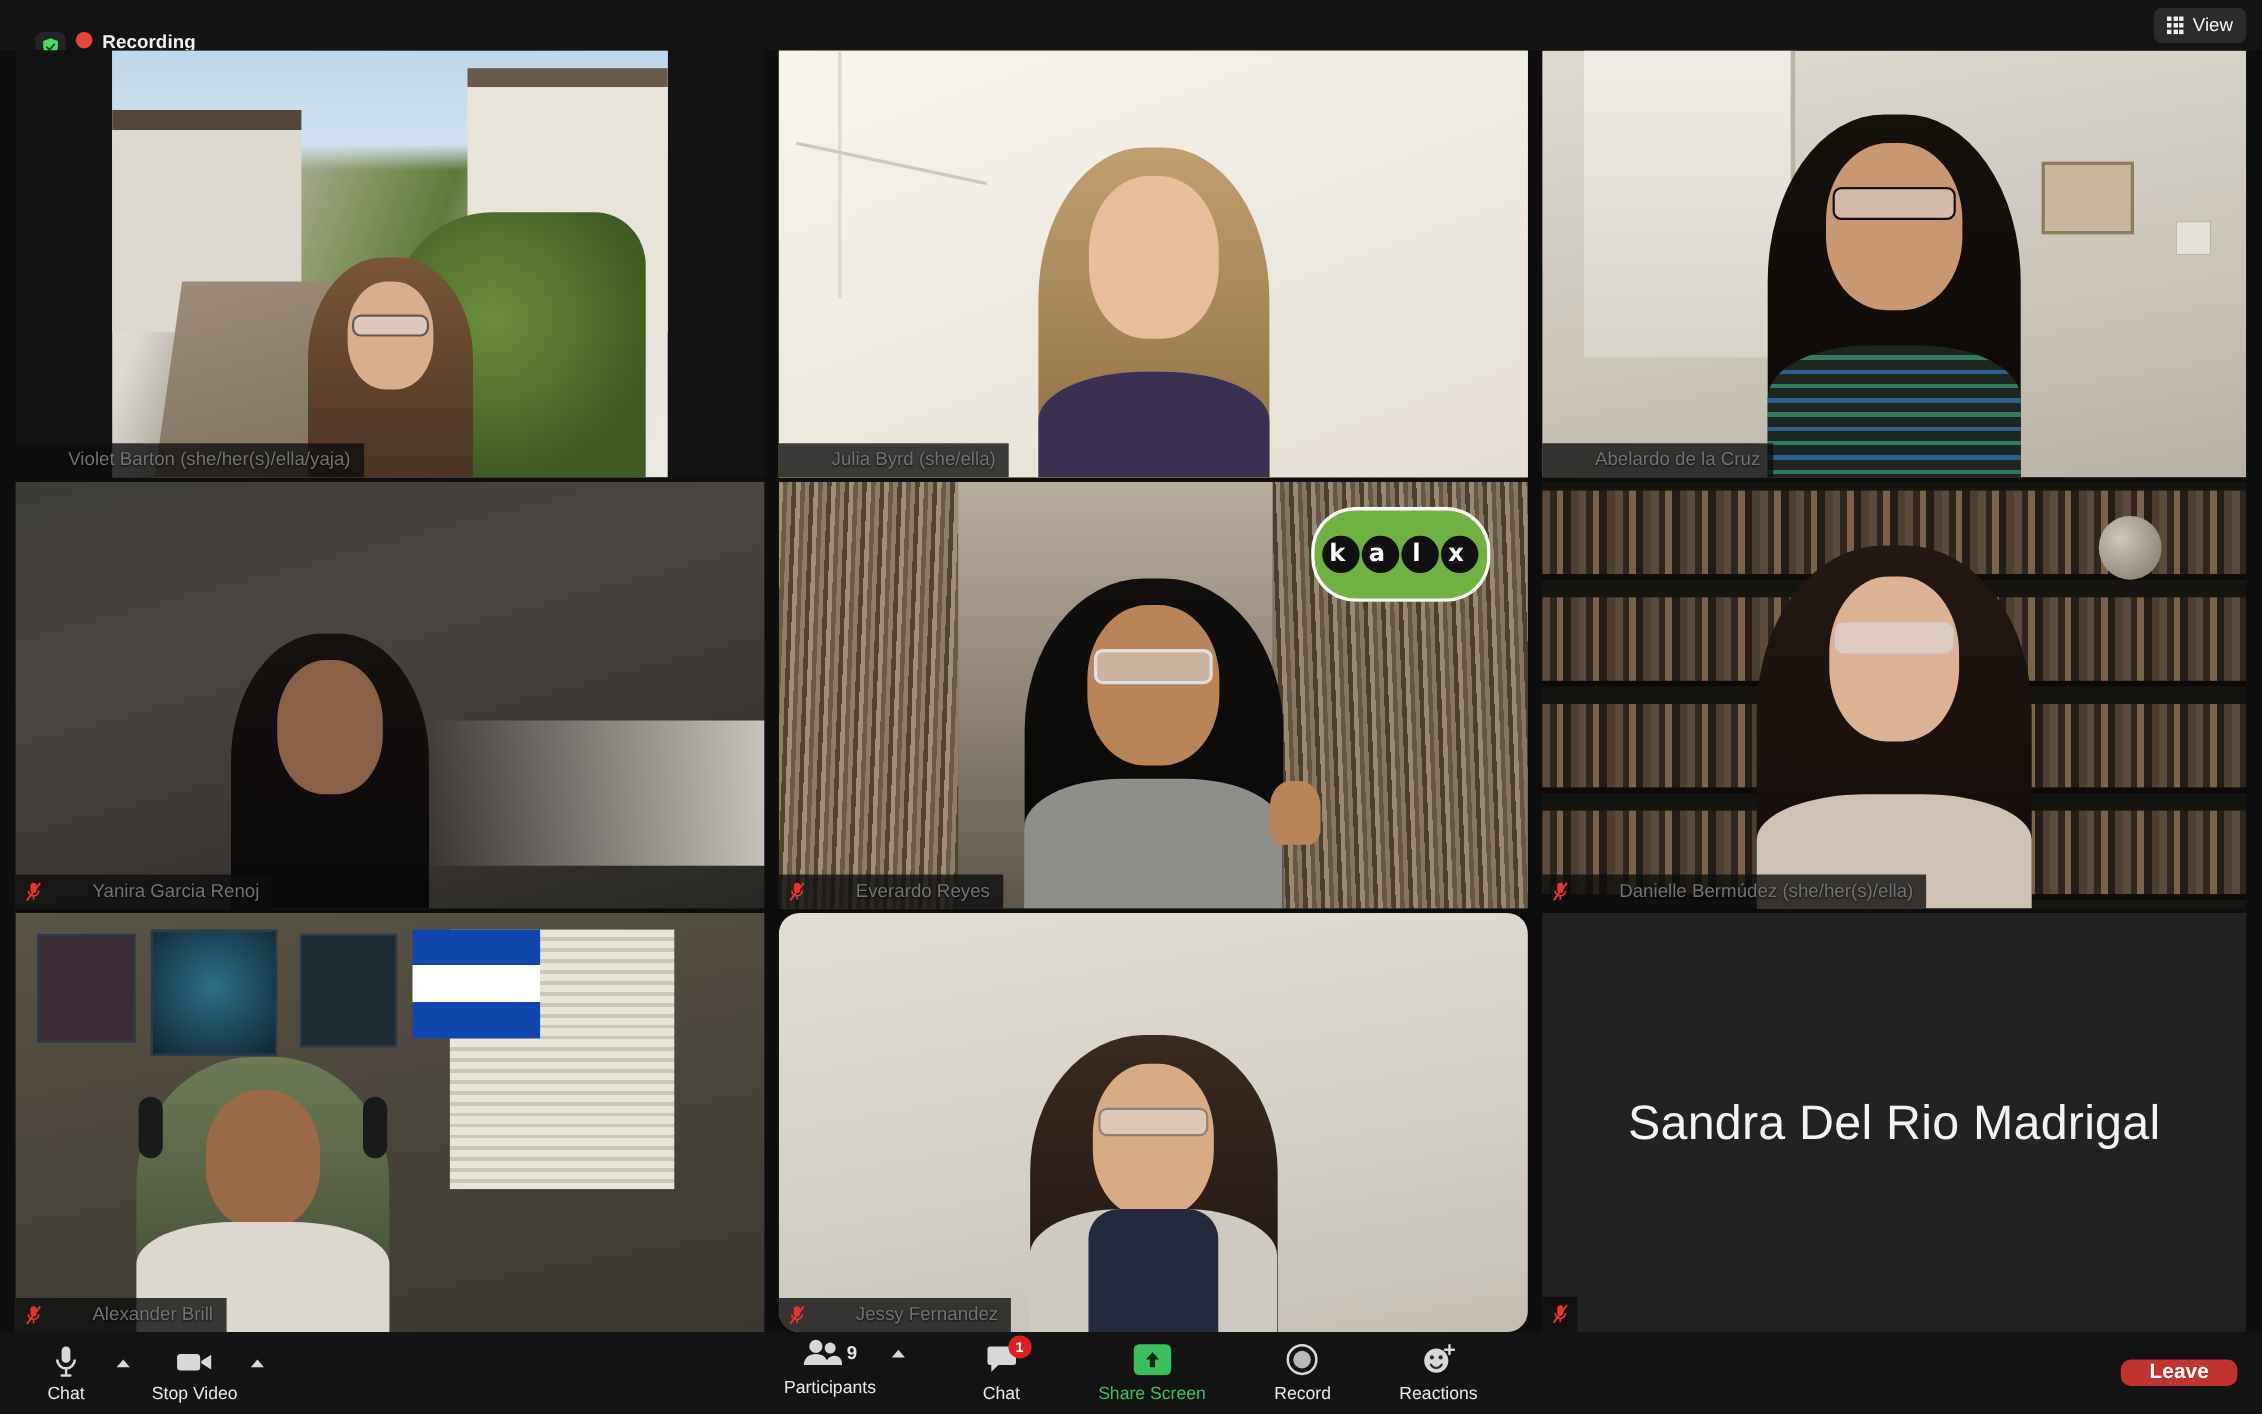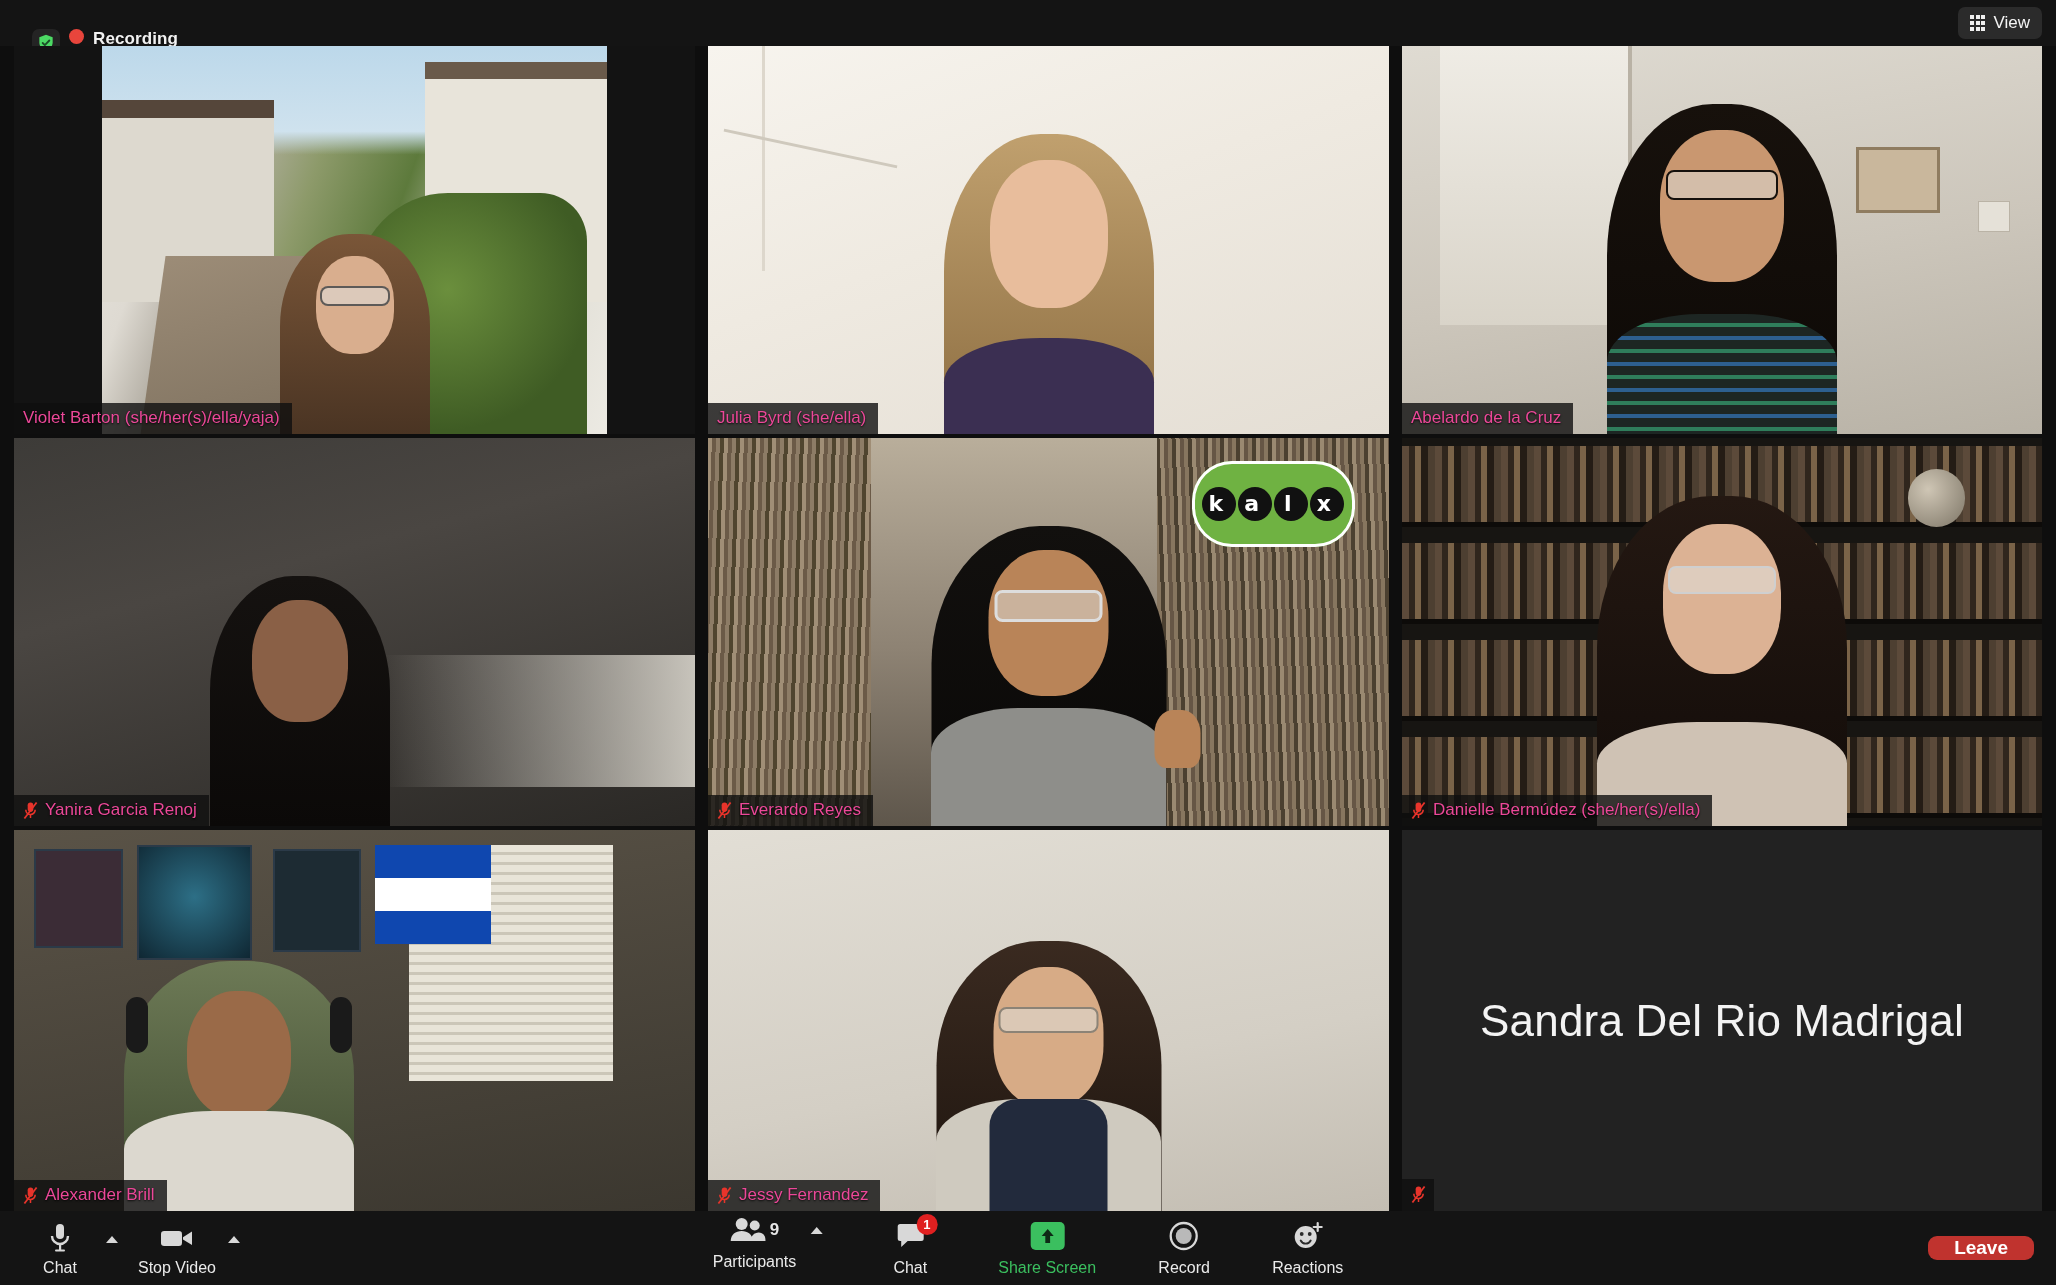--- a/index.html
+++ b/index.html
@@ -49,22 +49,23 @@
   
   .nameplate{
     position:absolute; left:0; bottom:0;
     display:flex; align-items:center; gap:7px;
     background:rgba(15,15,15,.80);
     padding:5px 12px 6px 9px;
     max-width:96%;
     z-index:8;
   }
   .nameplate .nm{
-    color:#ec4899; font-size:17px; white-space:nowrap;
+    color:#737373; font-size:17px; white-space:nowrap;
     text-shadow:0 1px 2px rgba(0,0,0,.9);
+    margin-left:39px;
   }
   .mute-icon{ width:15px; height:19px; flex:0 0 auto; display:block; }
   .nameplate.iconly{ padding:6px 8px 7px 9px; background:rgba(15,15,15,.80); }
 
   .speaking{ outline:4px solid #cfe84c; outline-offset:-4px; z-index:9; }
 
   
   .novideo{ background:#222222; display:flex; align-items:center; justify-content:center; }
   .novideo .bigname{
     color:#f3f3f3; font-size:44px; font-weight:400; letter-spacing:.2px;
@@ -433,21 +434,21 @@
           <rect x="5" y="1.5" width="6" height="10" rx="3" fill="#e8342b"></rect>
           <path d="M3 9.2 a5 5 0 0 0 10 0" stroke="#e8342b" stroke-width="1.7" fill="none"></path>
           <rect x="7.2" y="14" width="1.6" height="4" fill="#e8342b"></rect>
           <line x1="1.5" y1="18.5" x2="14.5" y2="1.5" stroke="#e8342b" stroke-width="1.9"></line>
         </svg>
       </span>
       <span class="nm">Alexander Brill</span>
     </div>
   </div>
 
-  <div class="tile" style="left:708px; top:784px; width:681px; height:381px;">
+  <div class="tile" style="left:708px; top:784px; width:681px; height:381px;border-radius:19px;">
     <div class="feed">
       <div class="sc-plain">
         <div class="person" style="width:225px;height:270px;">
           <div class="p-hair" style="background:linear-gradient(180deg,#3a2a20,#1e150f);"></div>
           <div class="p-face" style="top:26px;width:110px;height:140px;background:#d7ab86;"></div>
           <div class="p-glasses" style="top:66px;width:100px;height:26px;border-color:#8c8376;"></div>
           <div style="position:absolute;left:50%;transform:translateX(-50%);bottom:0;width:225px;height:112px;background:#cfcabf;border-radius:38% 38% 0 0;"></div>
           <div style="position:absolute;left:50%;transform:translateX(-50%);bottom:0;width:118px;height:112px;background:#222a3c;border-radius:24% 24% 0 0;"></div>
         </div>
       </div>

